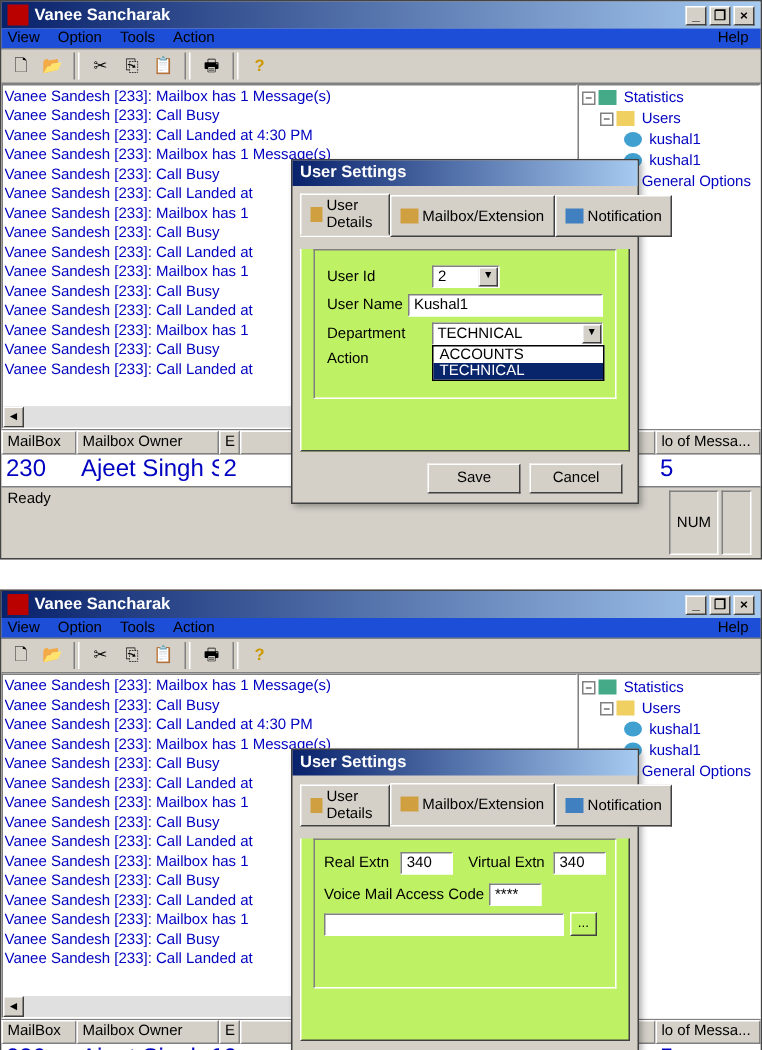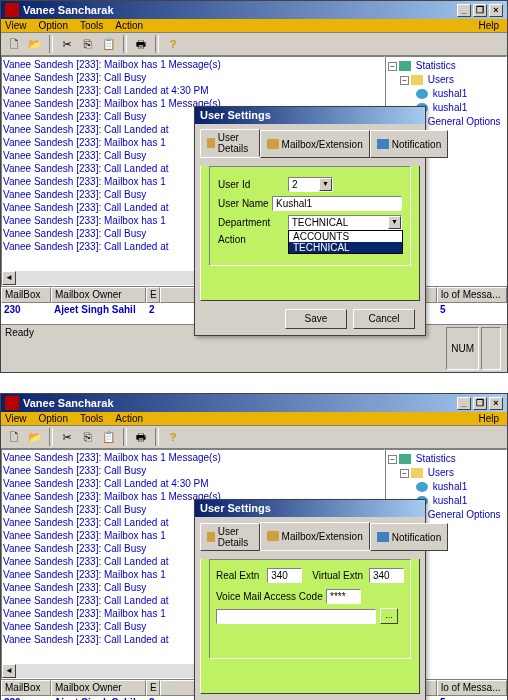--- a/index.html
+++ b/index.html
@@ -41,21 +41,21 @@
     border-color: #fff #404040 #404040 #fff;
     margin-left: 2px;
     color: #000;
     font-size: 9px;
     font-weight: bold;
     line-height: 10px;
     text-align: center;
     cursor: pointer;
   }
   .menubar {
-    background: #eab308;
+    background: #1d4ed8;
     display: flex;
     padding: 1px 4px;
     border-bottom: 1px solid #808080;
   }
   .menubar span { margin-right: 12px; color: #000; cursor: pointer; }
   .menubar .help { margin-left: auto; margin-right: 4px; }
   .toolbar {
     background: #d4d0c8;
     display: flex;
     padding: 2px 4px;
@@ -155,24 +155,23 @@
     height: 16px;
     overflow: hidden;
     white-space: nowrap;
   }
   .trow {
     display: flex;
   }
   .td {
     padding: 1px 3px;
     color: #0000c0;
-    font-size: 10px;
+    font-size: 16px;
     white-space: nowrap;
     overflow: hidden;
-    font-weight: bold;
   }
   .statusbar {
     background: #d4d0c8;
     display: flex;
     padding: 2px 4px;
     font-size: 10px;
     color: #000;
     border-top: 1px solid #808080;
   }
   .statusbar .cell {

